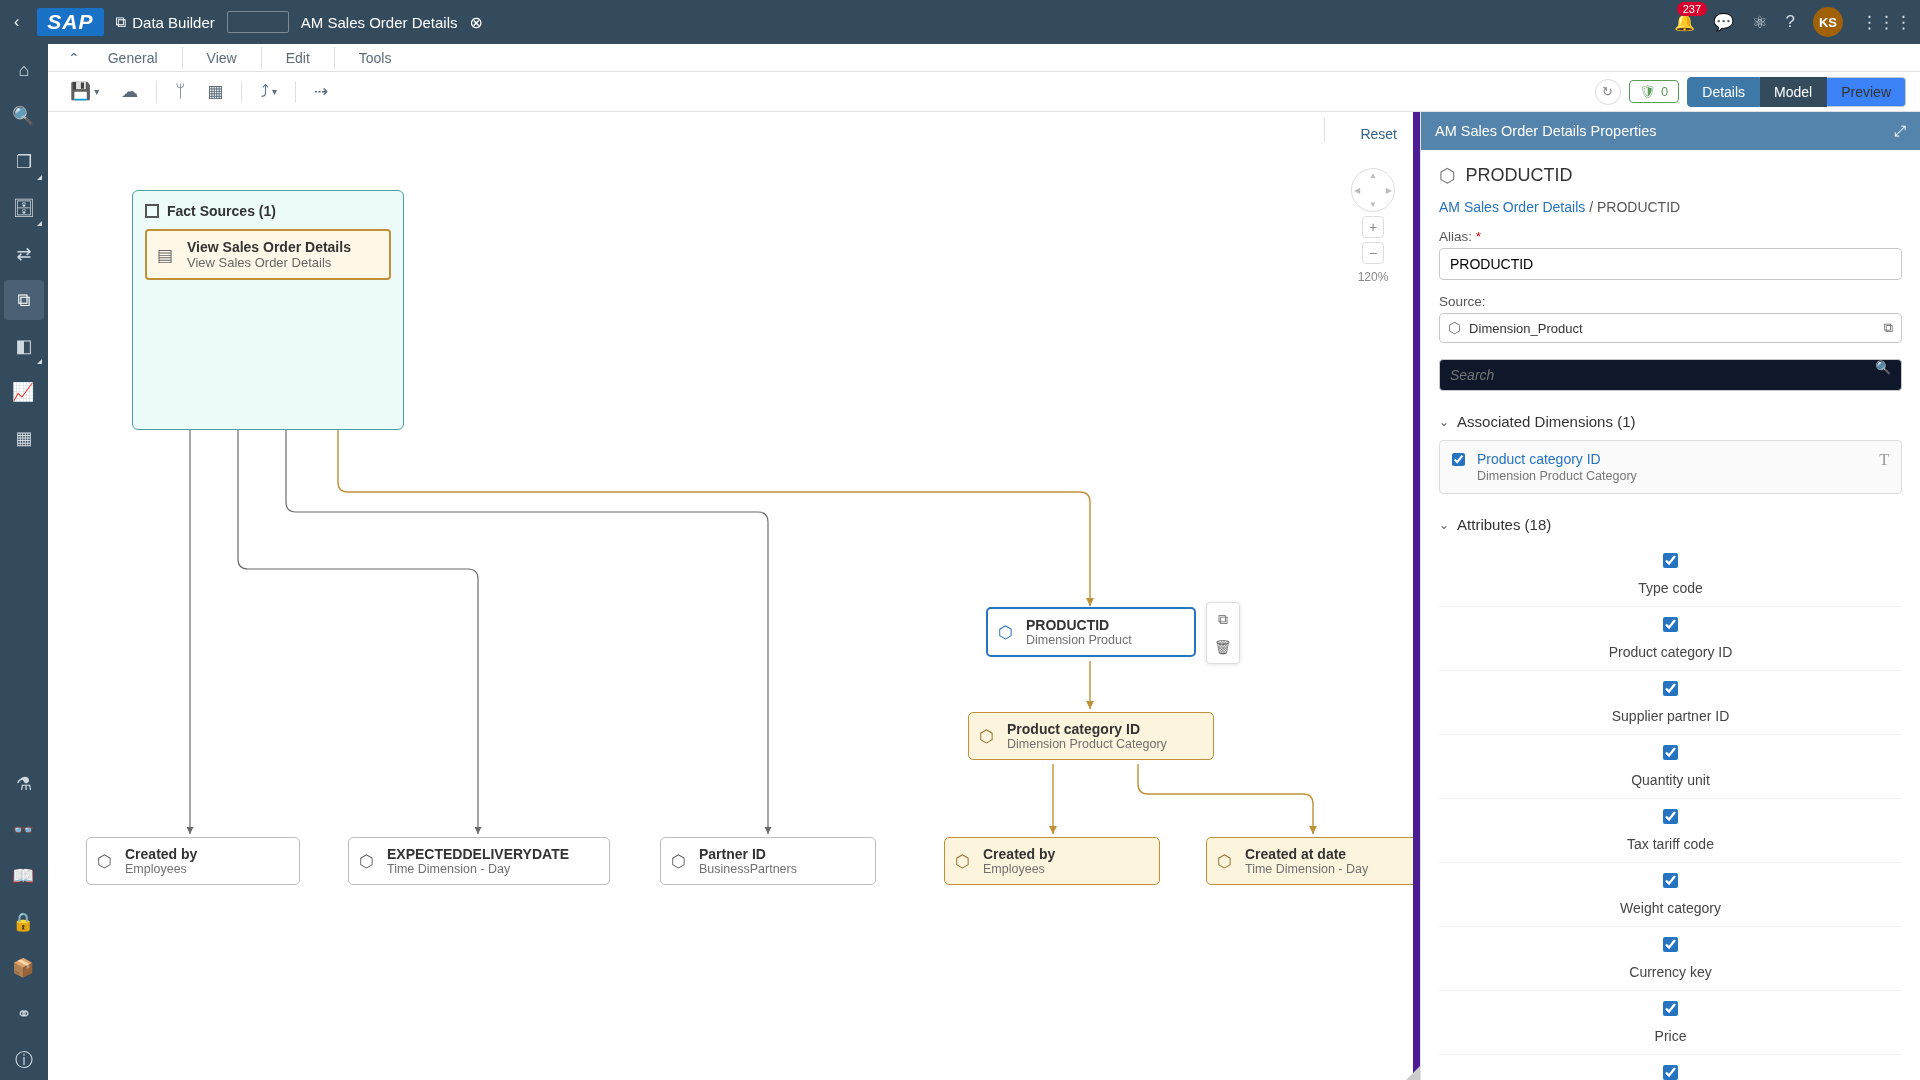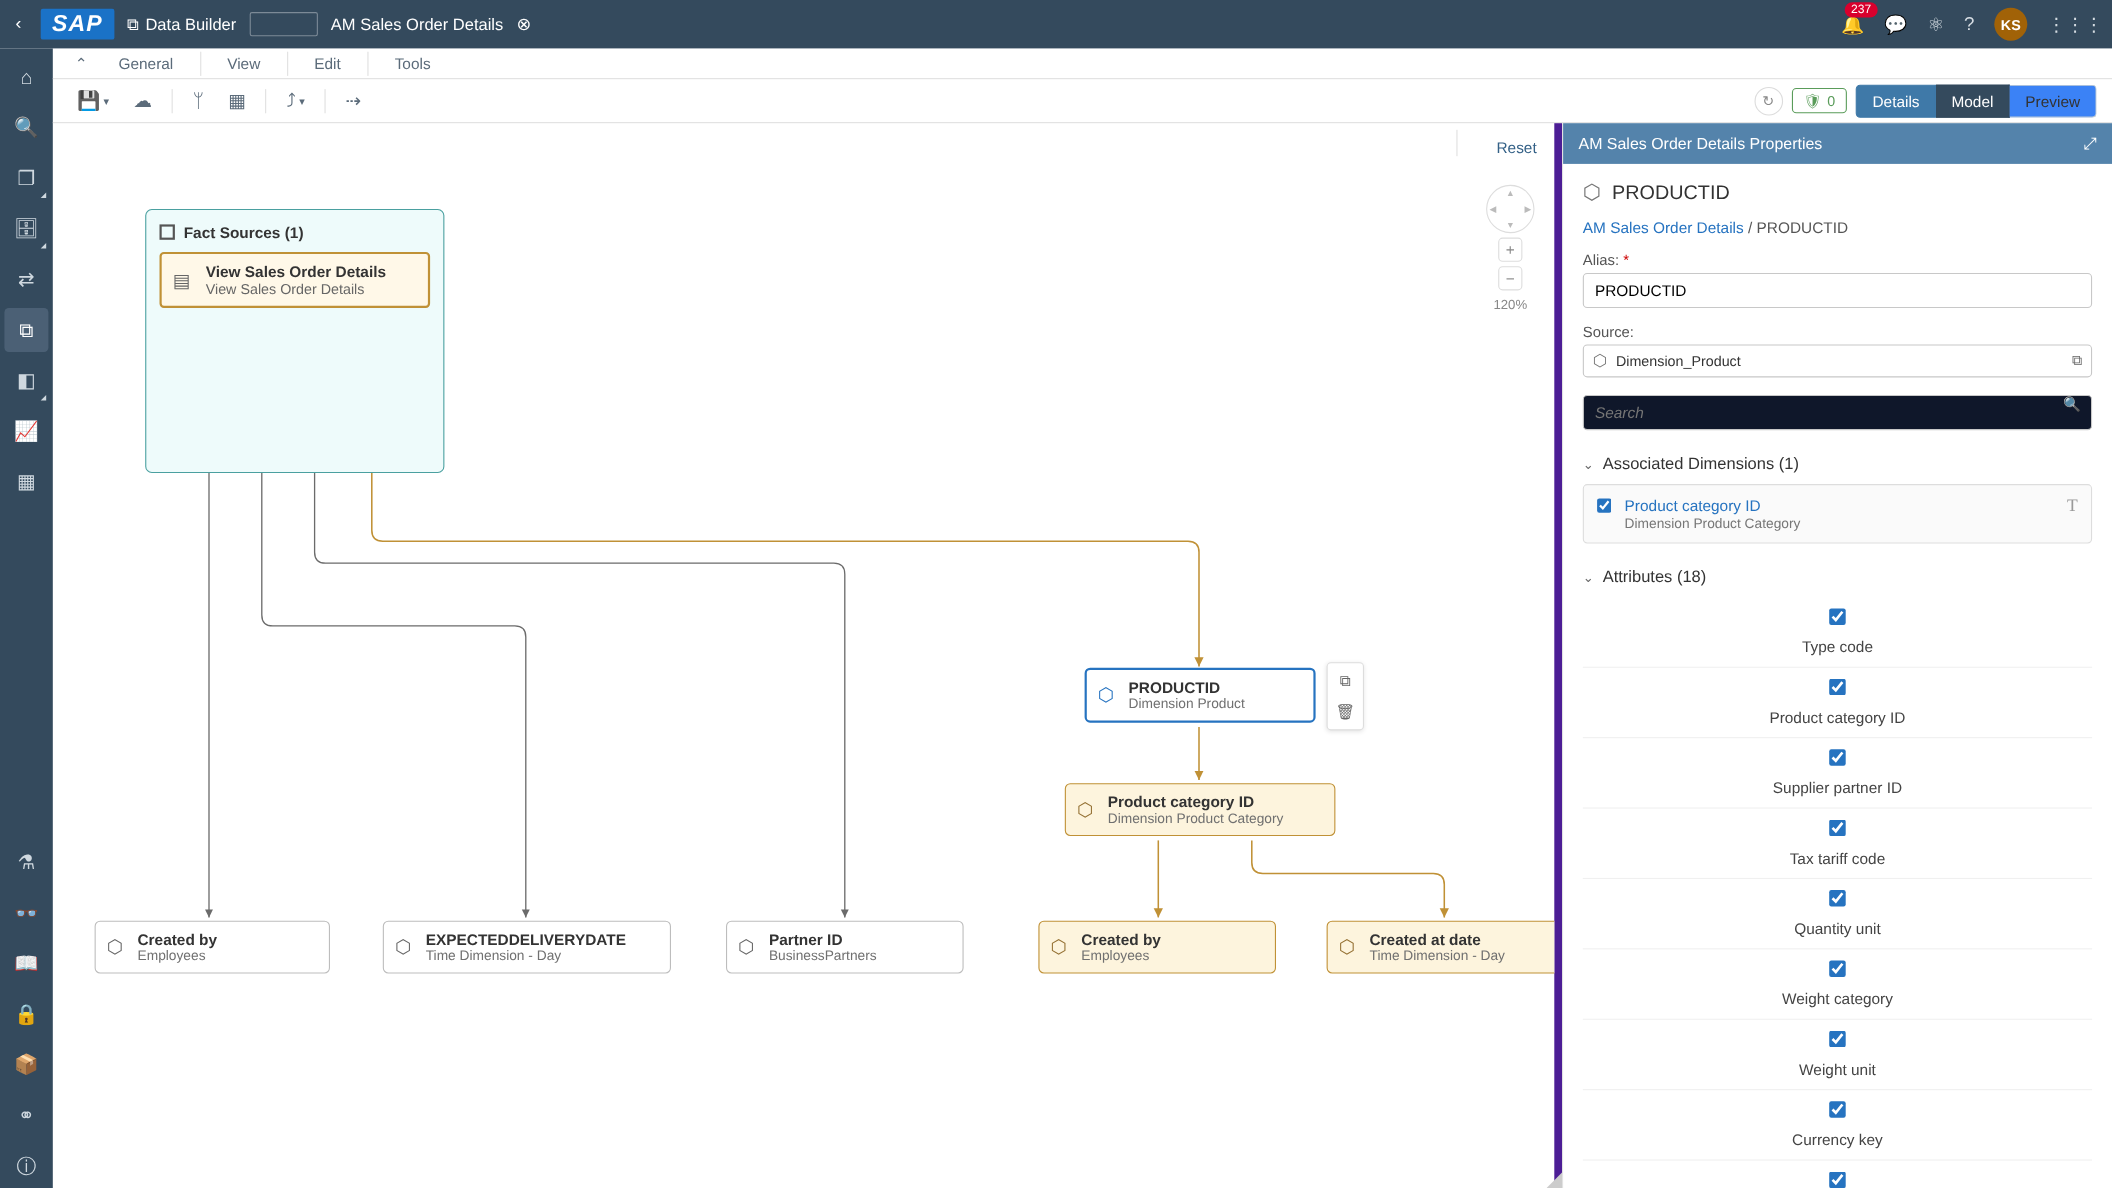--- a/index.html
+++ b/index.html
@@ -370,33 +370,29 @@
             <div class="attr-row">
               <input type="checkbox" checked="" style="">
               <span>Product category ID</span>
             </div>
             <div class="attr-row">
               <input type="checkbox" checked="" style="">
               <span>Supplier partner ID</span>
             </div>
             <div class="attr-row">
               <input type="checkbox" checked="" style="">
+              <span>Quantity unit</span>
+            </div>
+            <div class="attr-row">
+              <input type="checkbox" checked="" style="">
               <span>Tax tariff code</span>
             </div>
             <div class="attr-row">
               <input type="checkbox" checked="" style="">
-              <span>Quantity unit</span>
-            </div>
-            <div class="attr-row">
-              <input type="checkbox" checked="" style="">
               <span>Weight category</span>
-            </div>
-            <div class="attr-row">
-              <input type="checkbox" checked="" style="">
-              <span>Weight unit</span>
             </div>
             <div class="attr-row">
               <input type="checkbox" checked="" style="">
               <span>Currency key</span>
             </div>
             <div class="attr-row">
               <input type="checkbox" checked="" style="">
               <span>Price</span>
             </div>
             <div class="attr-row">

